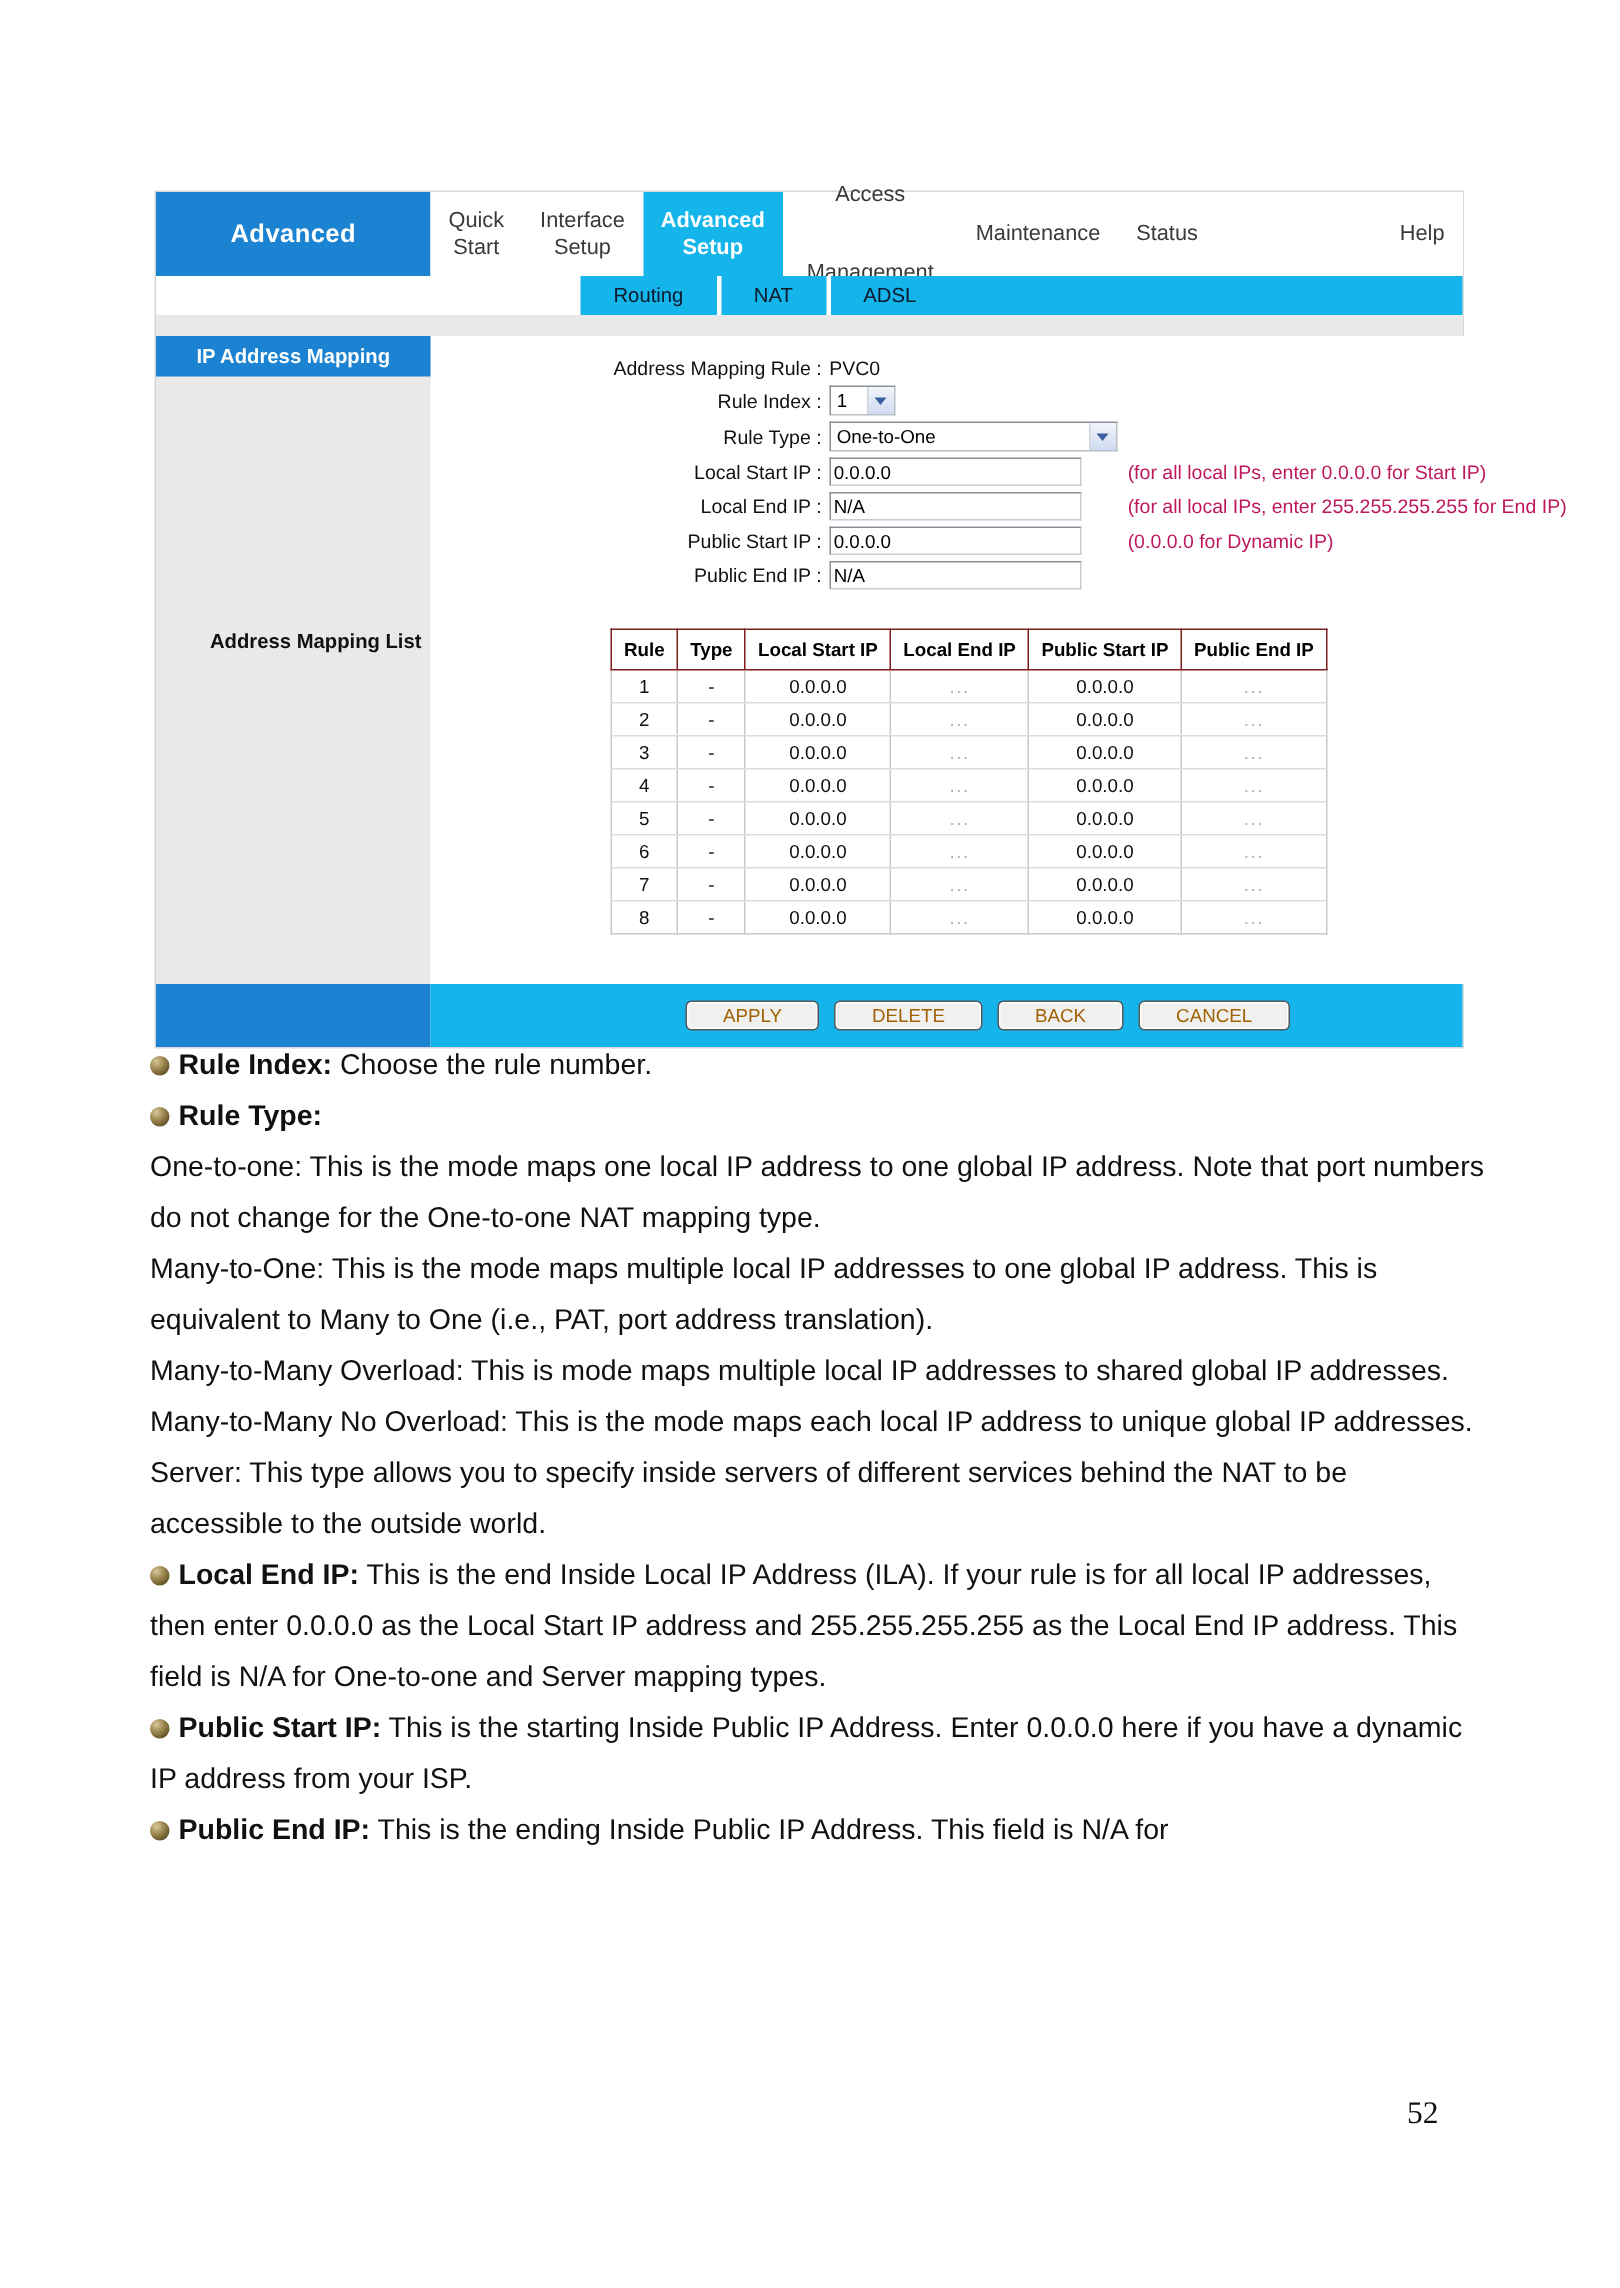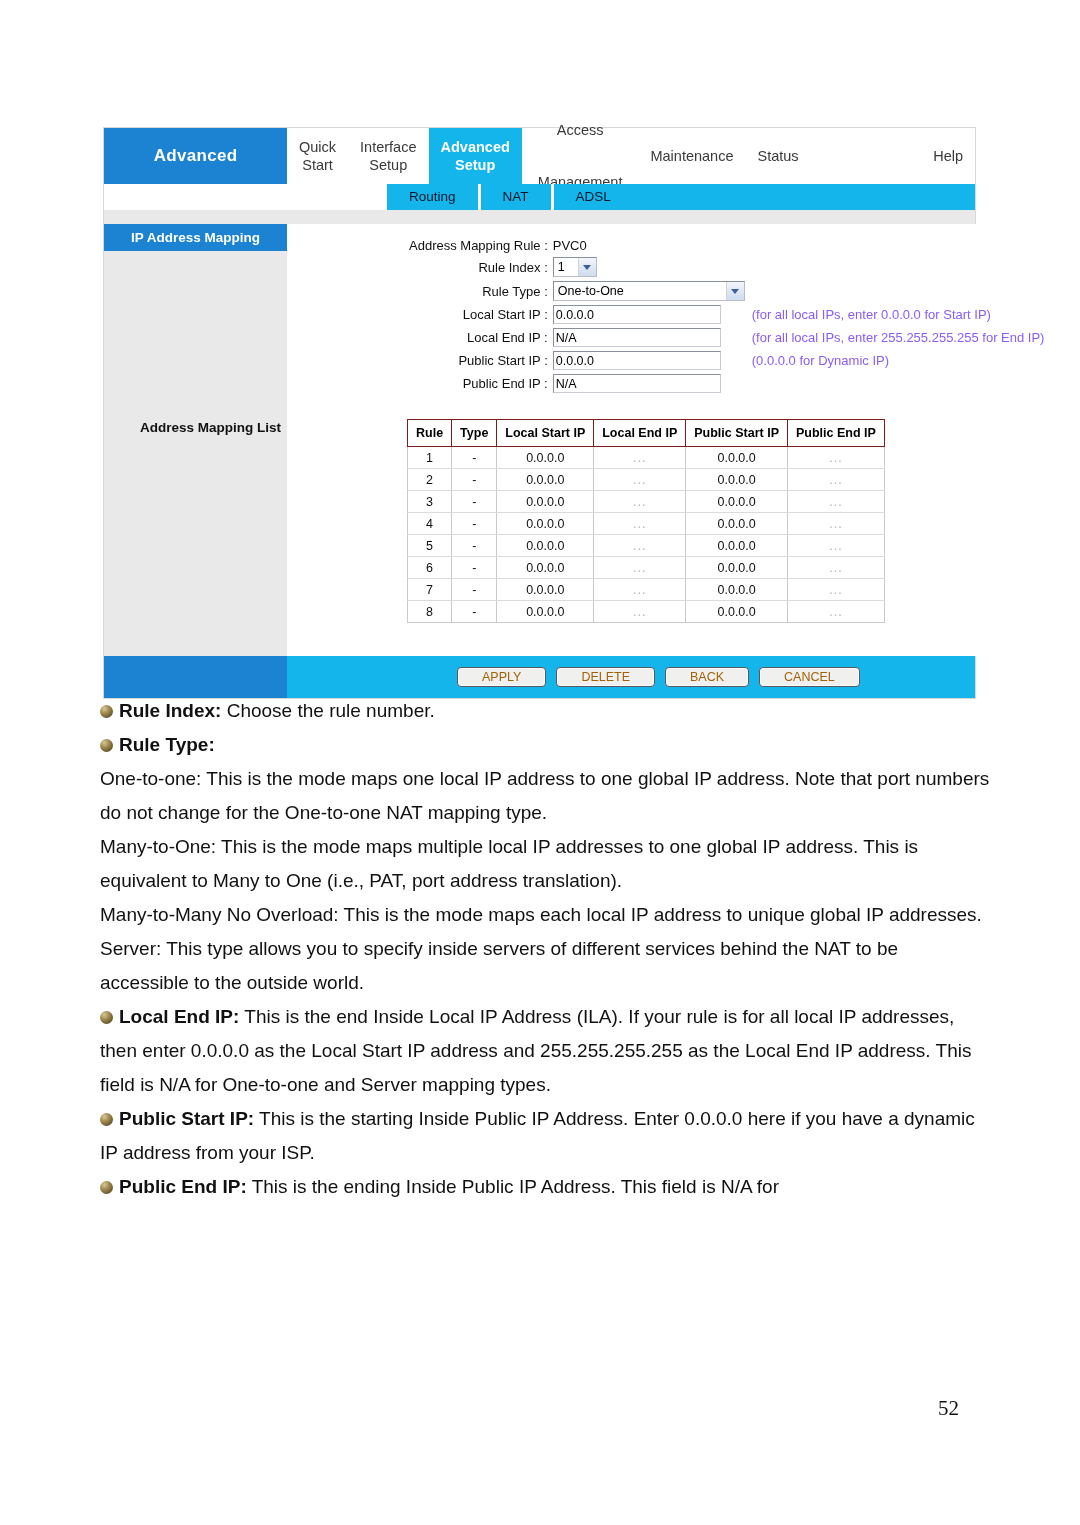--- a/index.html
+++ b/index.html
@@ -136,21 +136,21 @@
   
   .form-table { border-collapse: collapse; margin-left: 122px; }
   .form-table td { padding: 2px 0; vertical-align: middle; font-size: 13px; }
   .f-label {
     text-align: right;
     padding-right: 5px !important;
     white-space: nowrap;
     color: #111;
   }
   .f-static { color: #111; font-size: 13px; }
-  .f-hint { padding-left: 7px !important; font-size: 12.5px; color: #8b5cf6; white-space: nowrap; }
+  .f-hint { padding-left: 7px !important; font-size: 12.5px; color: #be185d; white-space: nowrap; }
 
   .txt {
     width: 168px;
     height: 19px;
     border: 1px solid #8a9099;
     border-right-color: #c8ccd2;
     border-bottom-color: #c8ccd2;
     background: #ffffff;
     font-family: "Liberation Sans", sans-serif;
     font-size: 12.5px;
@@ -493,20 +493,21 @@
   <p class="p">
     <span class="bullet"></span><span class="bold">Rule Index:</span><span> Choose the rule number.</span>
   </p>
 
   <p class="p">
     <span class="bullet"></span><span class="bold">Rule Type:</span>
   </p>
 
   <p class="p">One-to-one: This is the mode maps one local IP address to one global IP address. Note that port numbers do not change for the One-to-one NAT mapping type.</p>
   <p class="p">Many-to-One: This is the mode maps multiple local IP addresses to one global IP address. This is equivalent to Many to One (i.e., PAT, port address translation).</p>
+  <p class="p">Many-to-Many Overload: This is mode maps multiple local IP addresses to shared global IP addresses.</p>
   <p class="p">Many-to-Many No Overload: This is the mode maps each local IP address to unique global IP addresses.</p>
   <p class="p">Server: This type allows you to specify inside servers of different services behind the NAT to be accessible to the outside world.</p>
 
 
   <p class="p">
     <span class="bullet"></span><span class="bold">Local End IP:</span><span> This is the end Inside Local IP Address (ILA). If your rule is for all local IP addresses, then enter 0.0.0.0 as the Local Start IP address and 255.255.255.255 as the Local End IP address. This field is N/A for One-to-one and Server mapping types.</span>
   </p>
 
   <p class="p">
     <span class="bullet"></span><span class="bold">Public Start IP:</span><span> This is the starting Inside Public IP Address. Enter 0.0.0.0 here if you have a dynamic IP address from your ISP.</span>

